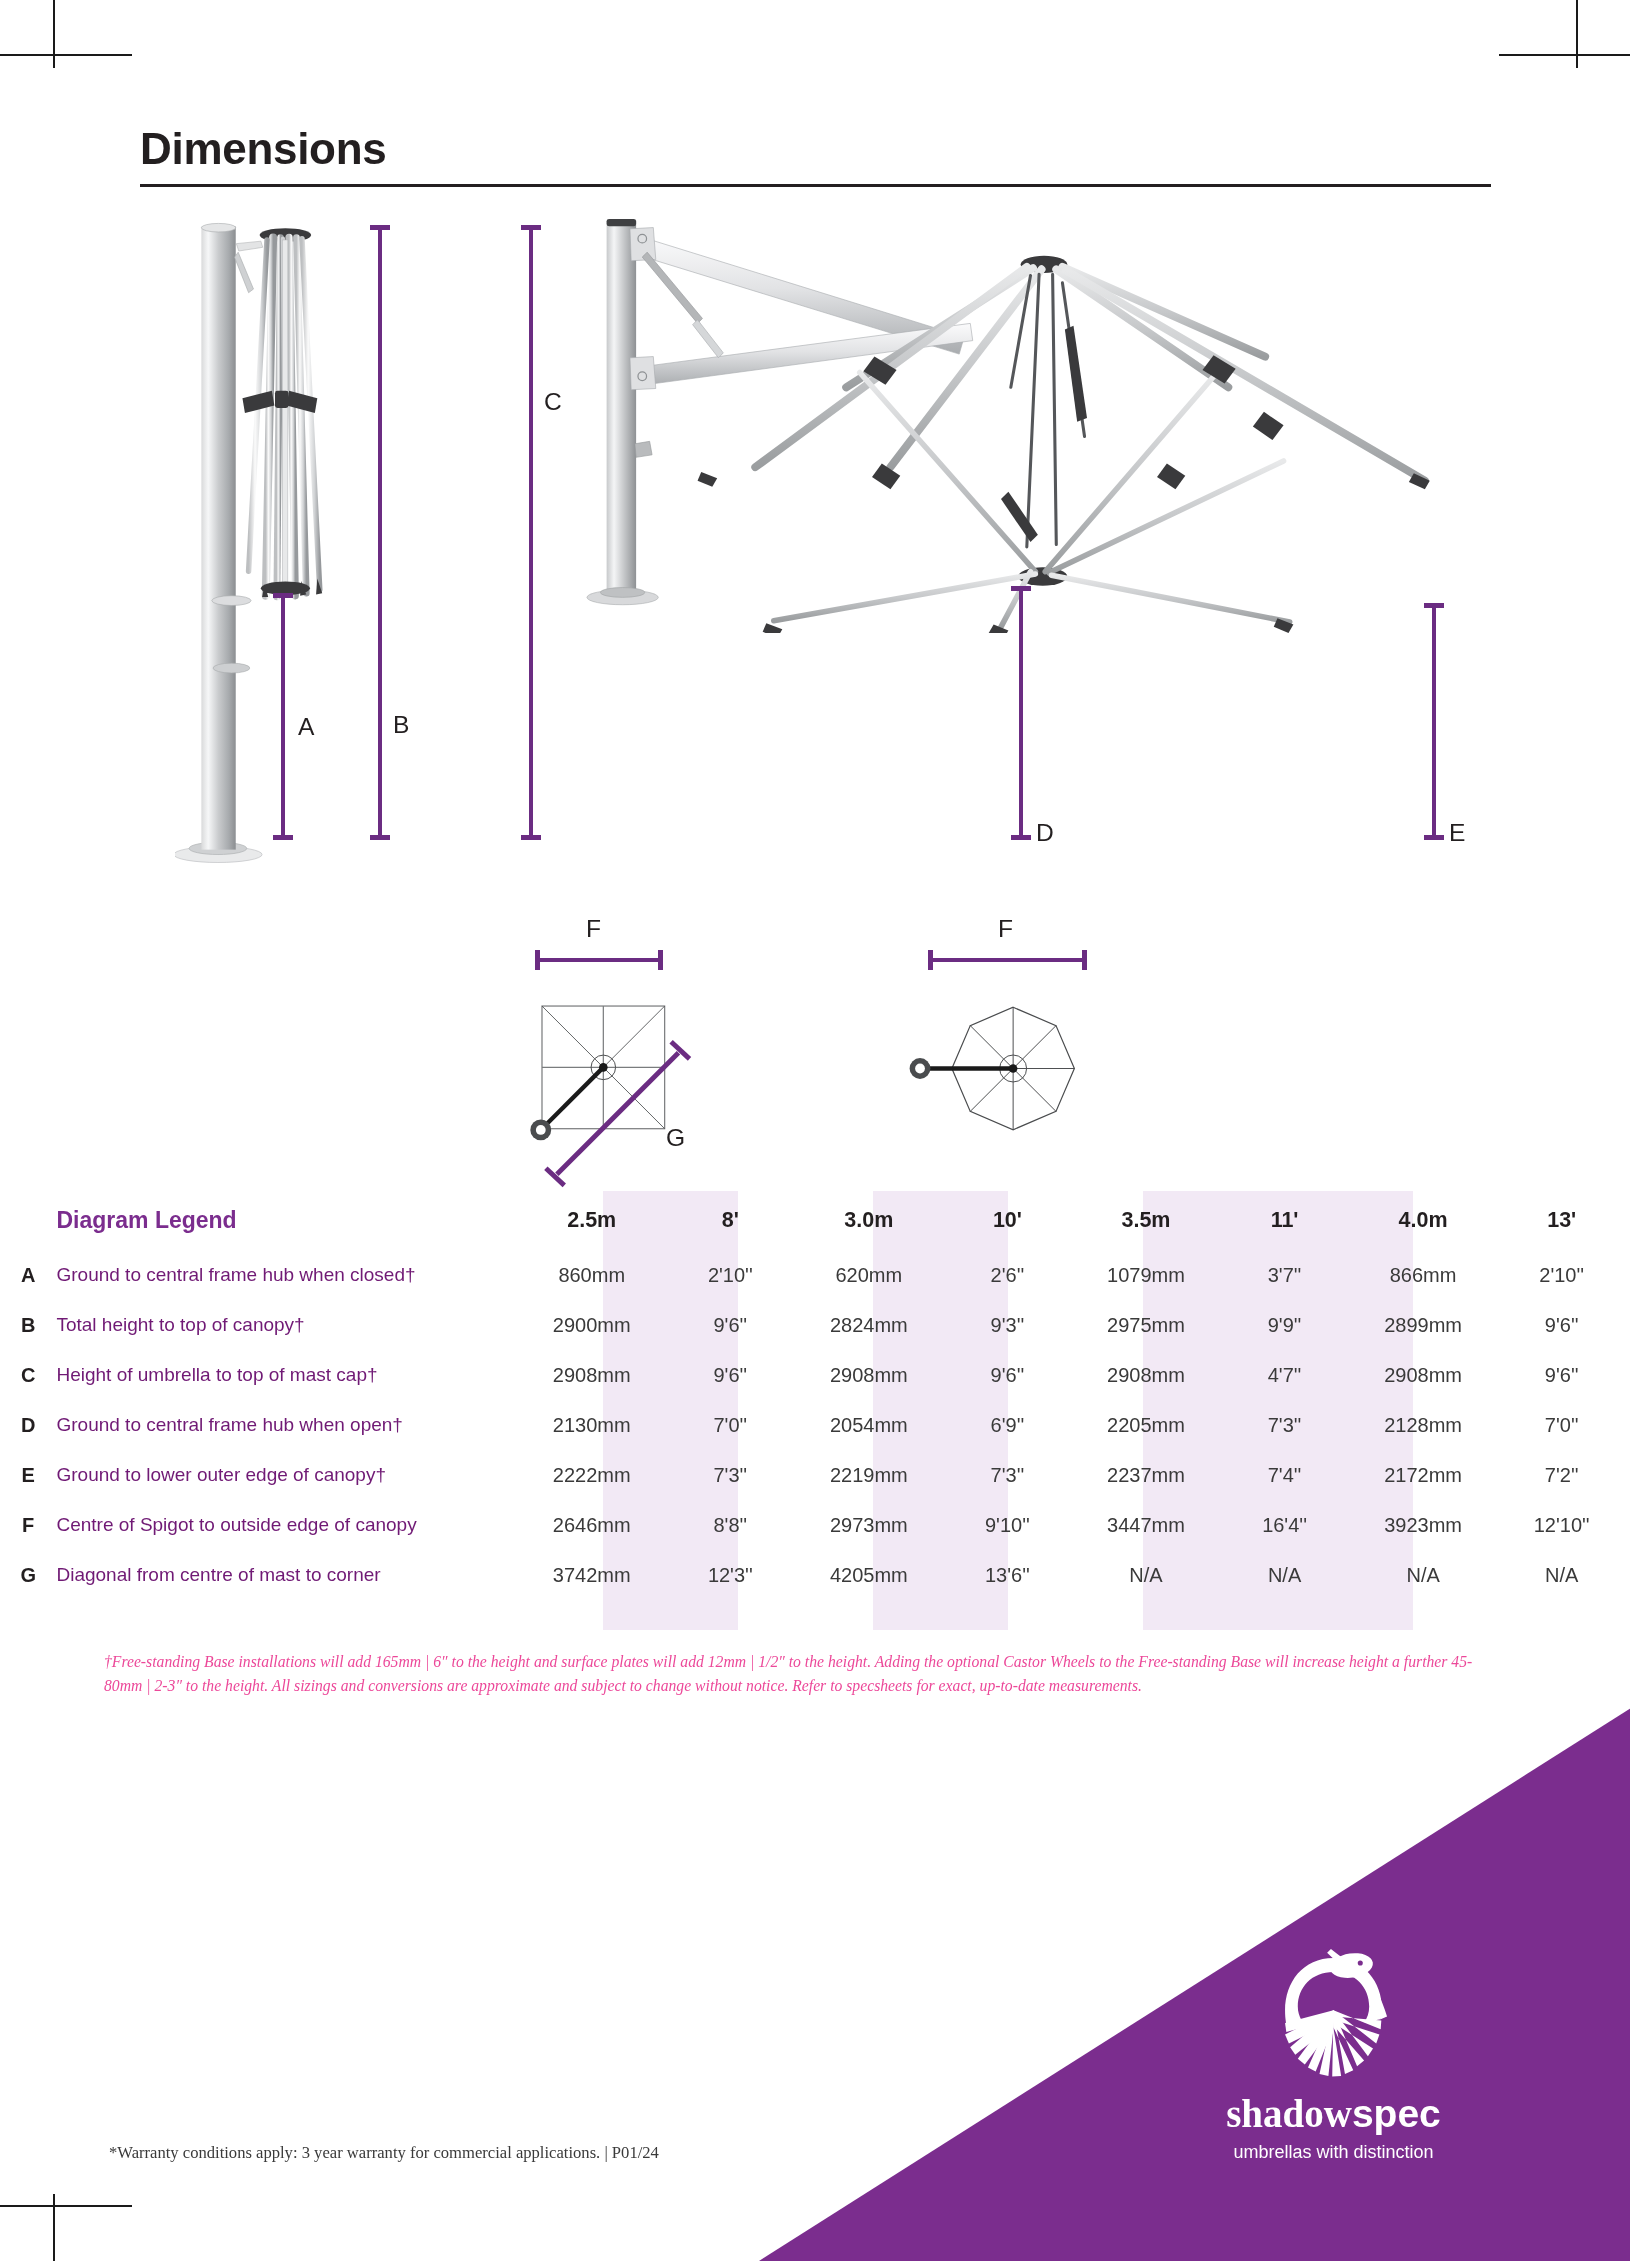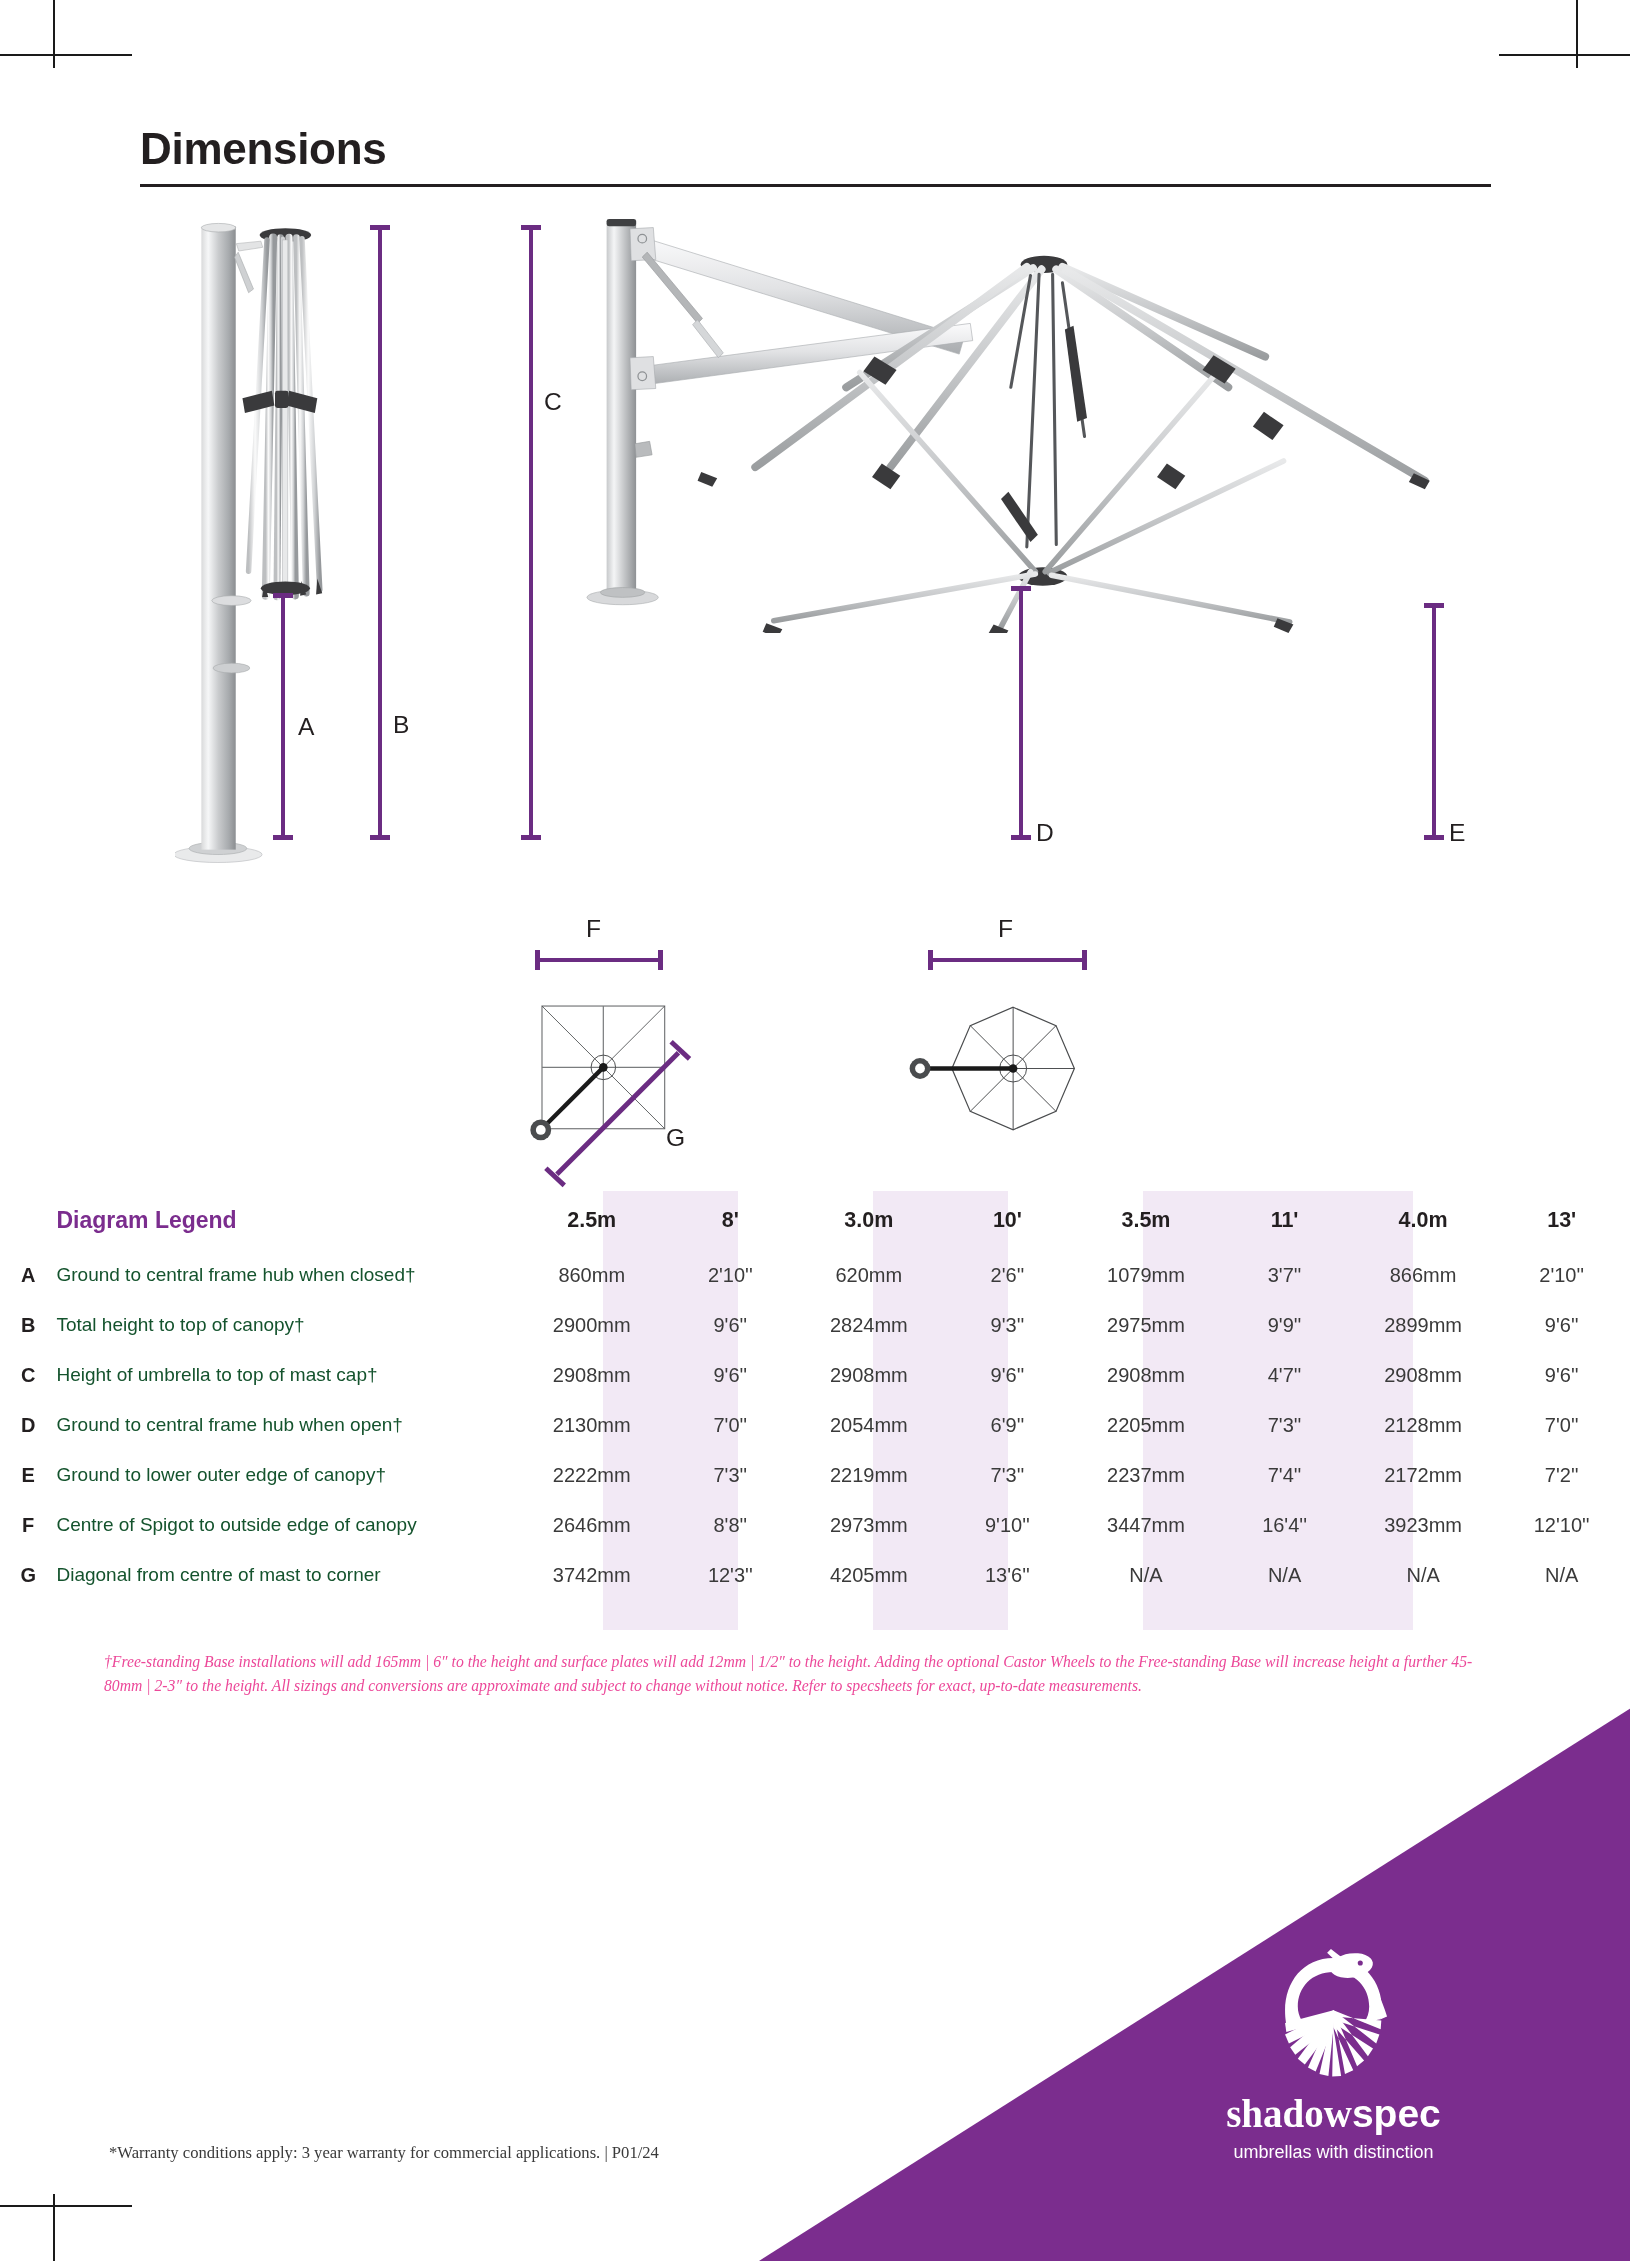--- a/index.html
+++ b/index.html
@@ -32,21 +32,21 @@
   .dimlabel{position:absolute;font-size:24.6px;color:#231f20;font-weight:400;}
 
   svg{display:block;}
 
   
   #legend-table{position:absolute;left:0;top:1191px;width:1631px;}
   .col-shade{position:absolute;background:#F2E9F5;top:0;}
   table{border-collapse:collapse;position:relative;width:1631px;}
   th,td{padding:0;}
   .c-key{width:55px;text-align:center;font-size:20px;font-weight:bold;color:#231f20;}
-  .c-desc{width:454px;text-align:left;font-size:19px;color:#14532d;}
+  .c-desc{width:454px;text-align:left;font-size:19px;color:#701a75;}
   .c-val{width:135px;text-align:center;font-size:20px;color:#3a3a3a;font-weight:300;}
   thead .c-val{font-weight:bold;color:#231f20;font-size:21.5px;}
   #legend-head-label{
     font-size:23px;font-weight:bold;color:#7B2D8E;text-align:left;
   }
   tbody tr{height:50px;}
   thead tr{height:59px;}
   .pad-left{padding-left:140px;box-sizing:border-box;}
 
   

